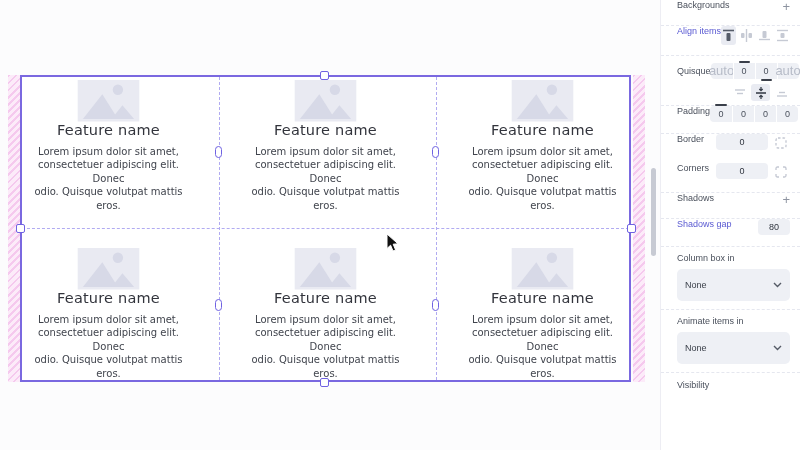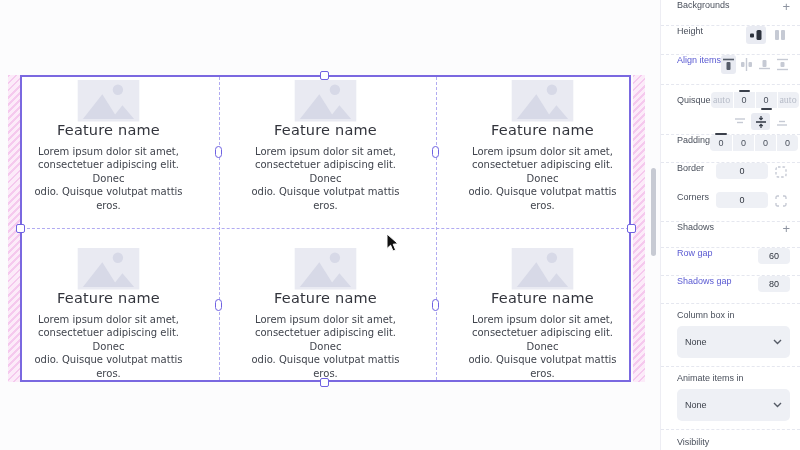--- a/index.html
+++ b/index.html
@@ -48,21 +48,21 @@
   .pill { background:#eef0f5; border-radius:4px; height:16px; display:flex; align-items:center; justify-content:center; color:#2f343e; }
   .inp-width { width:50px; margin-right:5px; }
   .unit-px { width:22px; font-weight:bold; color:#262b34; margin-right:5px; }
   .unit-pct { color:#c2c6d0; }
 
   .icon-btn { display:flex; align-items:center; justify-content:center; border-radius:3px; }
   .icon-btn.sel { background:#e9ebf2; }
 
   .quad { display:flex; background:#eef0f5; border-radius:4px; height:16px; }
   .quad .cell { width:22px; display:flex; align-items:center; justify-content:center; position:relative; }
-  .quad .cell.muted { color:#b7bcc8; font-size:10px;font-family:Liberation Serif, serif; }
+  .quad .cell.muted { color:#b7bcc8; font-size:13px; }
   .quad .cell .mark-t { position:absolute; top:-2px; left:5px; right:5px; height:2px; background:#3a3f4a; border-radius:1px; }
   .quad .cell .mark-b { position:absolute; bottom:-2px; left:5px; right:5px; height:2px; background:#3a3f4a; border-radius:1px; }
   .quad .cell + .cell { border-left:1px solid #fff; }
 
   .val-pill { width:52px; } .gap-pill { width:32px; }
 
   .dropdown { height:30px; background:#eef0f5; border-radius:5px; display:flex; align-items:center;
     padding:16px 8px; color:#3c414b; margin:0 10px 0 16px;justify-content:space-between; }
   .dropdown .spacer { flex:1; }
 </style>
@@ -187,36 +187,20 @@
 
 <div class="sidebar">
 
   <div class="s-row" style="height:26px">
     <span class="lbl">Backgrounds</span>
     <span class="spacer"></span>
     <span class="plus">+</span>
   </div>
 
 
-  <div class="s-row" style="height:29px">
-    <span class="lbl">Height</span>
-    <span class="spacer"></span>
-    <span class="icon-btn sel" style="width:20px;height:18px;margin-right:4px">
-      <svg width="14" height="12" viewBox="0 0 14 12">
-          <rect x="1" y="4.5" width="4" height="4" rx="1" fill="#2d323d"></rect>
-          <rect x="7.5" y="1" width="5" height="10" rx="1.5" fill="#2d323d"></rect>
-        </svg>
-    </span>
-    <span class="icon-btn" style="width:20px;height:18px">
-      <svg width="12" height="12" viewBox="0 0 12 12">
-          <rect x="1" y="1" width="4" height="10" rx="1" fill="#c6cad4"></rect>
-          <rect x="7" y="1" width="4" height="10" rx="1" fill="#c6cad4"></rect>
-        </svg>
-    </span>
-  </div>
 
   <div class="s-row" style="height:30px">
     <span class="lbl accent">Align items</span>
     <span class="spacer"></span>
     <span class="icon-btn sel" style="width:19px;height:19px;margin-right:3px">
       <svg width="13" height="13" viewBox="0 0 13 13">
           <line x1="1" y1="1.5" x2="12" y2="1.5" stroke="#555c69" stroke-width="1.6"></line>
           <rect x="4.5" y="4" width="4" height="8" rx="1" fill="#555c69"></rect>
         </svg>
     </span>
@@ -321,25 +305,20 @@
       </span>
     </div>
   </div>
 
   <div class="s-row" style="height:26px">
     <span class="lbl">Shadows</span>
     <span class="spacer"></span>
     <span class="plus">+</span>
   </div>
 
-  <div class="s-row" style="height:28px">
-    <span class="lbl accent">Row gap</span>
-    <span class="spacer"></span>
-    <span class="pill gap-pill">60</span>
-  </div>
 
   <div class="s-row" style="height:28px">
     <span class="lbl accent">Shadows gap</span>
     <span class="spacer"></span>
     <span class="pill gap-pill">80</span>
   </div>
 
   <div style="border-bottom:1px dashed #e5e7ef; padding:6px 0 8px 0">
     <div style="padding:0 10px 6px 16px">Column box in</div>
     <div class="dropdown">

